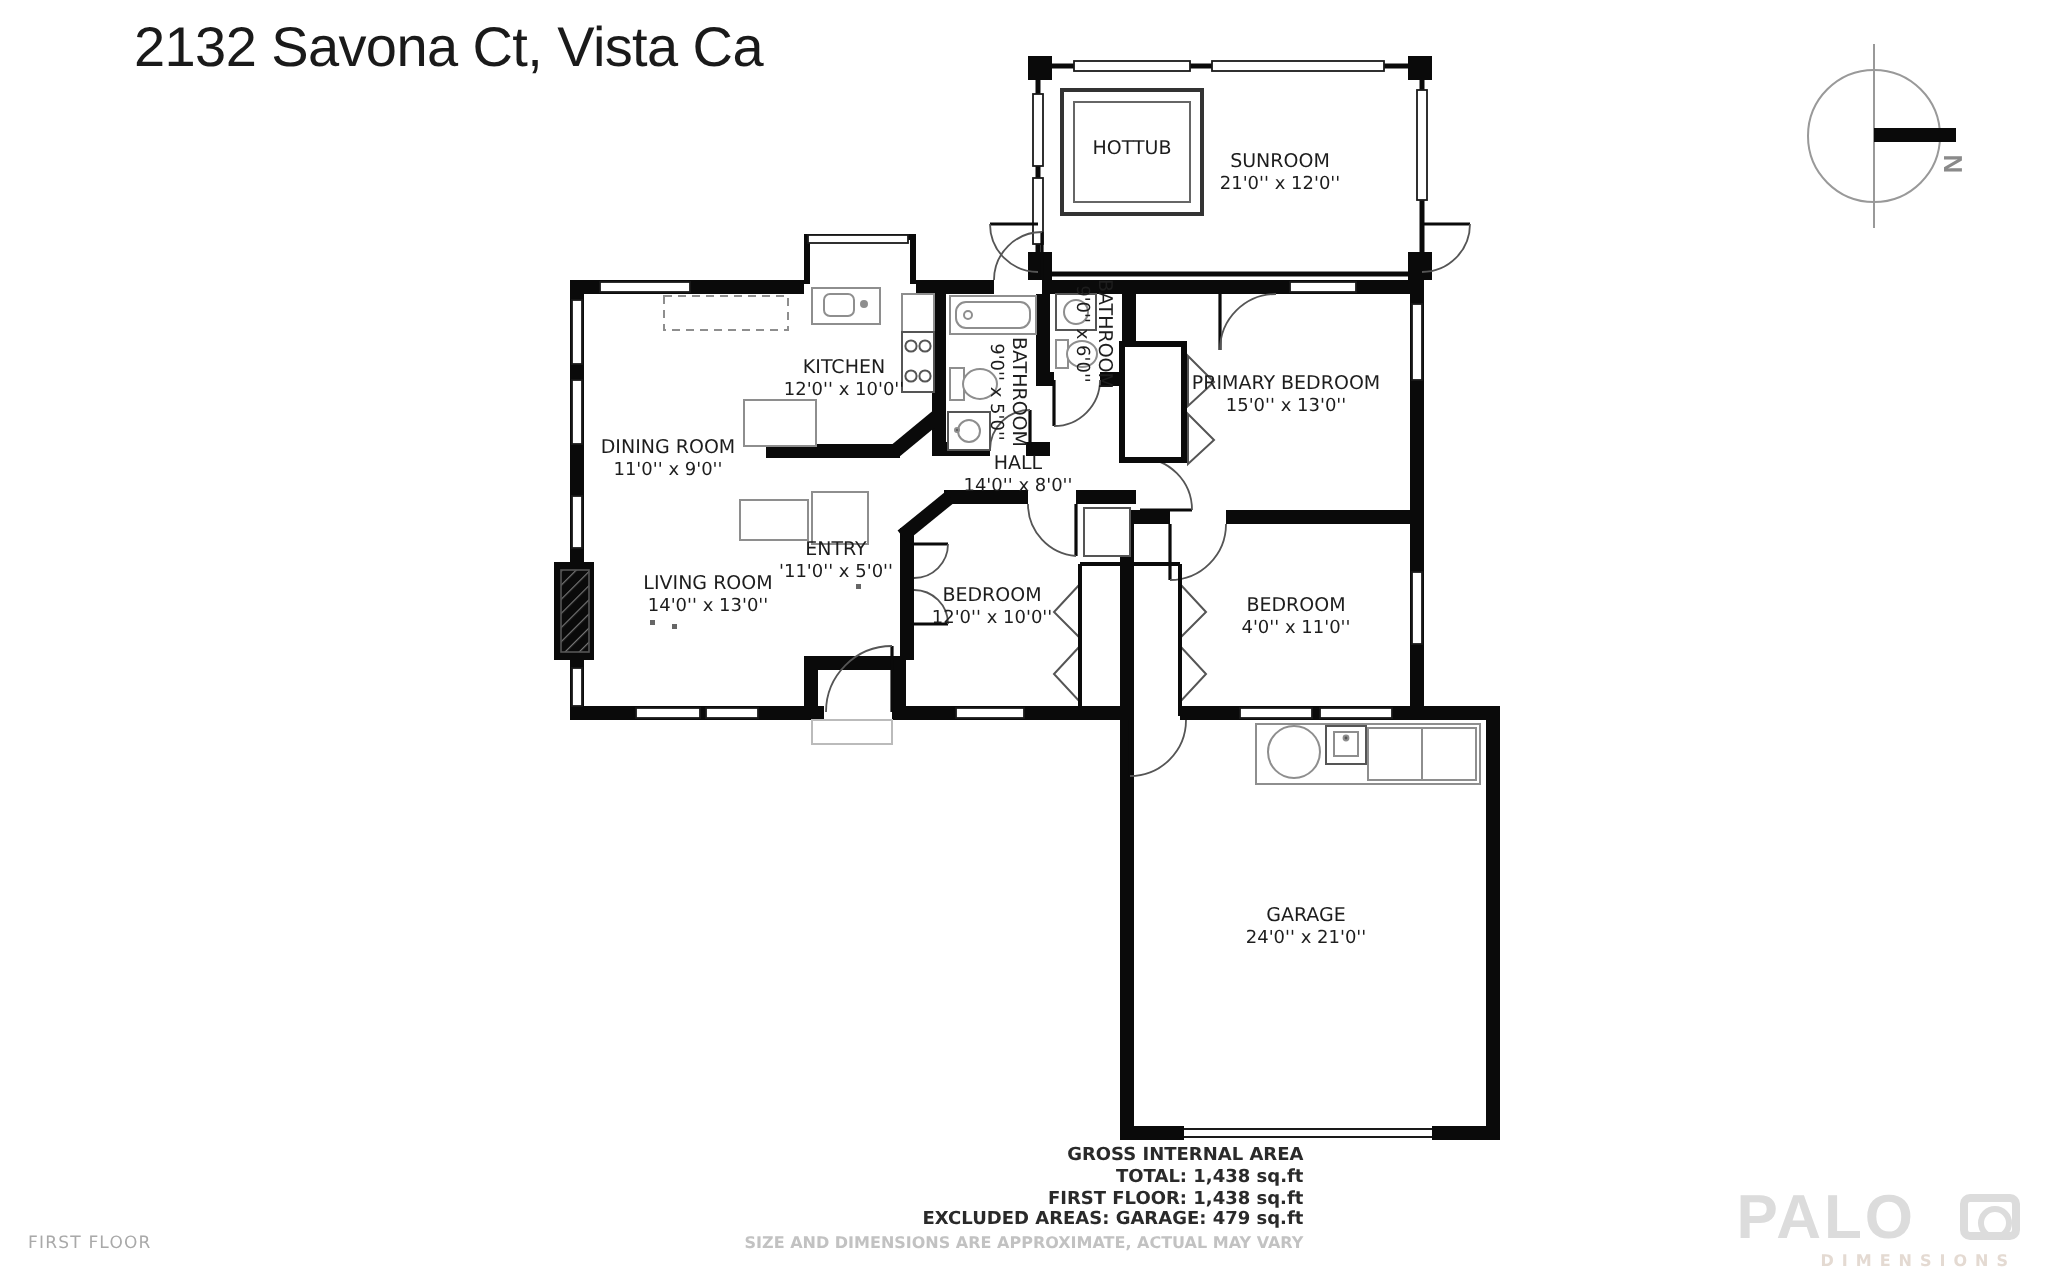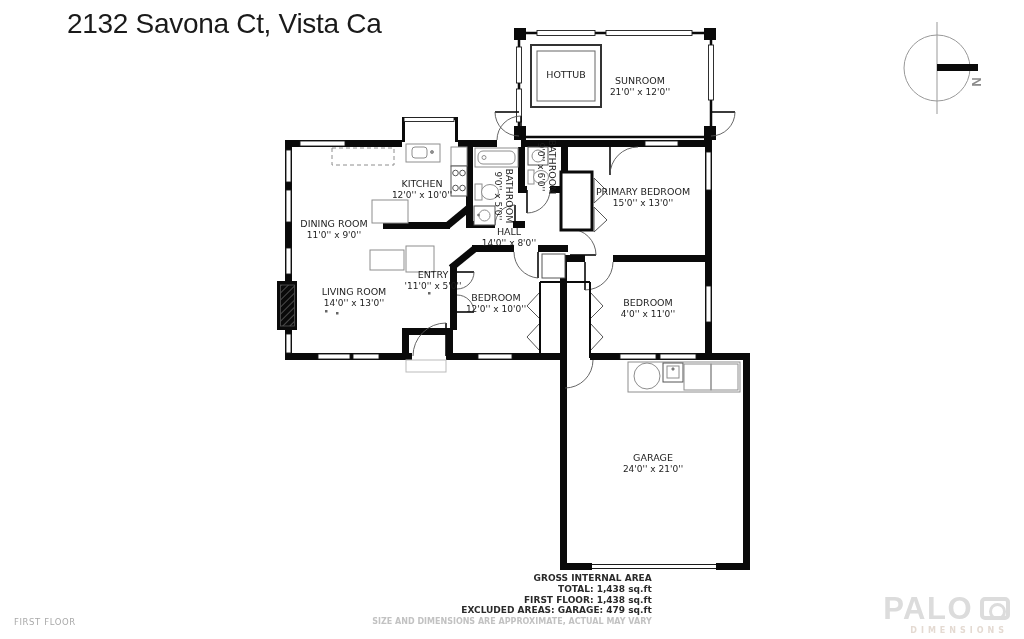--- a/index.html
+++ b/index.html
@@ -11,21 +11,21 @@
   .label{position:absolute;transform:translate(-50%,-50%);text-align:center;
          font-size:9.5px;line-height:1.25;font-weight:500;color:#1d1d1d;white-space:nowrap;}
   .label .dims{font-size:9px;}
   .label.vertical{transform:translate(-50%,-50%) rotate(90deg);}
   .footer{position:absolute;left:50%;transform:translateX(-50%);top:573px;text-align:right;}
   .footer div{font-size:9px;line-height:1.2;font-weight:600;color:#2a2a2a;}
   .footer .disclaimer{font-size:8px;color:#c2c2c2;margin-top:1px;}
   .floor-tag{position:absolute;left:14px;top:617px;font-size:8.5px;color:#a9a9a9;
              letter-spacing:0.6px;font-weight:500;}
   .wm{position:absolute;right:14px;bottom:4px;text-align:right;color:#dcdcdc;}
-  .wm-main{display:flex;align-items:center;gap:7px;justify-content:flex-end;
+  .wm-main{display:flex;align-items:center;gap:22px;justify-content:flex-end;
            font-family:"Liberation Sans",sans-serif;font-size:31px;font-weight:700;
            letter-spacing:1.5px;line-height:1;}
   .camera{display:inline-block;width:30px;height:23px;border:4px solid #dcdcdc;
           border-radius:5px;position:relative;box-sizing:border-box;}
   .camera::after{content:"";position:absolute;left:5px;top:2px;width:11px;height:11px;
           border:3px solid #dcdcdc;border-radius:50%;}
   .wm-sub{font-size:8px;letter-spacing:4px;color:#e4dad2;font-weight:700;margin-top:2px;
           padding-right:2px;}
 </style>
 </head>
@@ -259,21 +259,21 @@
     <span class="dims" style="display:block">9'0'' x 6'0''</span>
   </div>
   <div class="label" style="left:643px;top:198px;">
     <span style="display:block">PRIMARY BEDROOM</span>
     <span class="dims" style="display:block">15'0'' x 13'0''</span>
   </div>
   <div class="label" style="left:509px;top:238px;">
     <span style="display:block">HALL</span>
     <span class="dims" style="display:block">14'0'' x 8'0''</span>
   </div>
-  <div class="label" style="left:433px;top:281px;">
+  <div class="label" style="left:418px;top:281px;">
     <span style="display:block">ENTRY</span>
     <span class="dims" style="display:block">'11'0'' x 5'0''</span>
   </div>
   <div class="label" style="left:354px;top:298px;text-align:center;">
     <span style="display:block">LIVING ROOM</span>
     <span class="dims" style="display:block">14'0'' x 13'0''</span>
   </div>
   <div class="label" style="left:496px;top:304px;">
     <span style="display:block">BEDROOM</span>
     <span class="dims" style="display:block">12'0'' x 10'0''</span>

